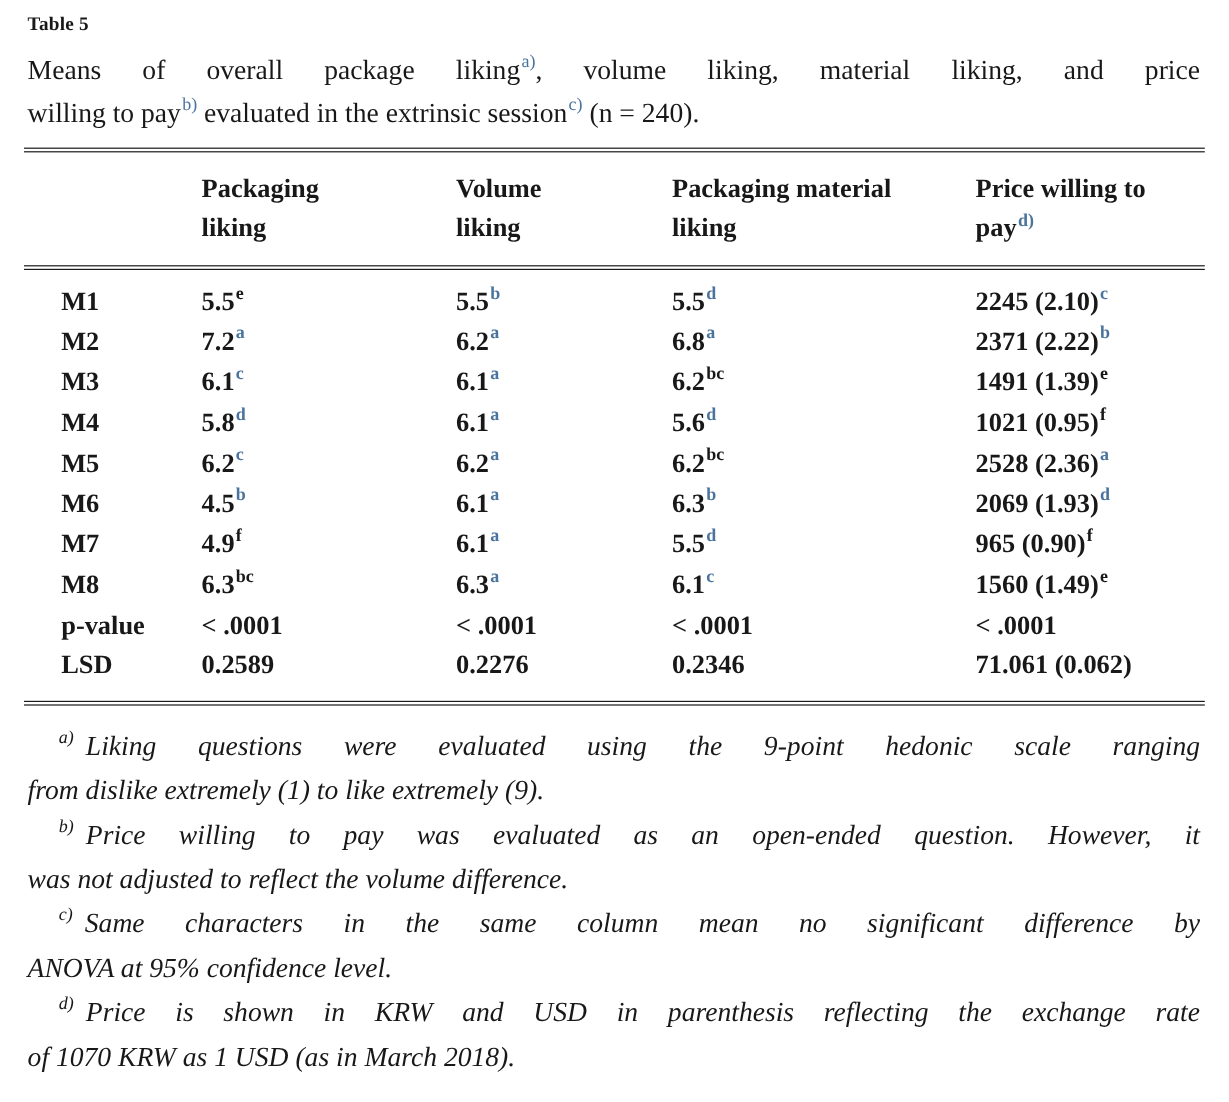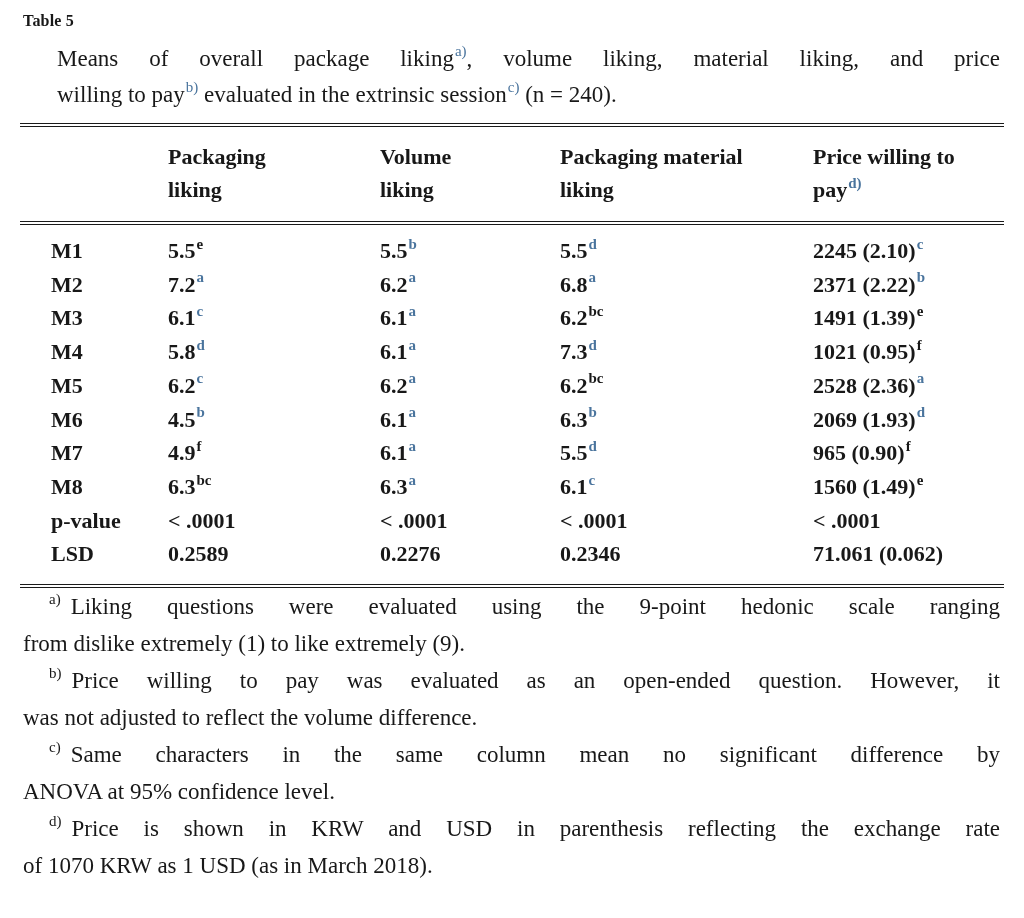--- a/index.html
+++ b/index.html
@@ -11,40 +11,40 @@
     width:1024px;height:918px;
     font-family:"Liberation Serif","DejaVu Serif",serif;
     color:var(--ink);
     overflow:hidden;
   }
   .page{padding:6px 24px 0 23px;}
 
   .title{font-size:16px;font-weight:bold;line-height:30px;letter-spacing:.2px;}
 
   .caption{font-size:23px;margin-top:5px;}
-  .cap-line{line-height:36px;margin-left:34px;}
+  .cap-line{line-height:36px;}
   .cap-line.stretch{text-align:justify;text-align-last:justify;}
 
   .rule{border-top:4px double #1a1a1a;margin-left:-3px;margin-right:-4px;height:0;}
   .rule.r1{margin-top:10px;}
 
   .grid{display:grid;grid-template-columns:145px 212px 180px 253px auto;font-weight:bold;}
 
   .thead{padding:13px 0 15px 0;font-size:22px;}
   .hcell div{line-height:33px;}
 
   .tbody{padding:9px 0 13px 0;}
   .trow{font-size:22px;line-height:33.7px;}
   .cell.lab{padding-left:28px;}
 
   sup.s{position:relative;top:-1px;font-size:15px;vertical-align:super;line-height:0;margin-left:1px;}
   sup.s.blue{color:var(--blue);}
   sup.s.blk{color:var(--ink);}
 
-  .fnotes{font-size:23px;}
+  .fnotes{margin-top:15px;font-size:23px;font-style:italic;}
   .fnote .ln{line-height:37px;}
   .fnote .l1{text-align:justify;text-align-last:justify;text-indent:26px;}
   .fn-marker{position:relative;top:-1px;font-size:15px;vertical-align:super;line-height:0;margin-right:10px;}
 </style>
 </head>
 <body>
 
 <div class="page">
   <div class="title">Table 5</div>
 
@@ -96,21 +96,21 @@
         <div class="cell lab">M3</div>
         <div class="cell"><span>6.1</span><sup class="s blue">c</sup></div>
         <div class="cell"><span>6.1</span><sup class="s blue">a</sup></div>
         <div class="cell"><span>6.2</span><sup class="s blk">bc</sup></div>
         <div class="cell"><span>1491 (1.39)</span><sup class="s blk">e</sup></div>
       </div>
       <div class="grid trow">
         <div class="cell lab">M4</div>
         <div class="cell"><span>5.8</span><sup class="s blue">d</sup></div>
         <div class="cell"><span>6.1</span><sup class="s blue">a</sup></div>
-        <div class="cell"><span>7.3</span><sup class="s blue">d</sup></div>
+        <div class="cell"><span>5.6</span><sup class="s blue">d</sup></div>
         <div class="cell"><span>1021 (0.95)</span><sup class="s blk">f</sup></div>
       </div>
       <div class="grid trow">
         <div class="cell lab">M5</div>
         <div class="cell"><span>6.2</span><sup class="s blue">c</sup></div>
         <div class="cell"><span>6.2</span><sup class="s blue">a</sup></div>
         <div class="cell"><span>6.2</span><sup class="s blk">bc</sup></div>
         <div class="cell"><span>2528 (2.36)</span><sup class="s blue">a</sup></div>
       </div>
       <div class="grid trow">

